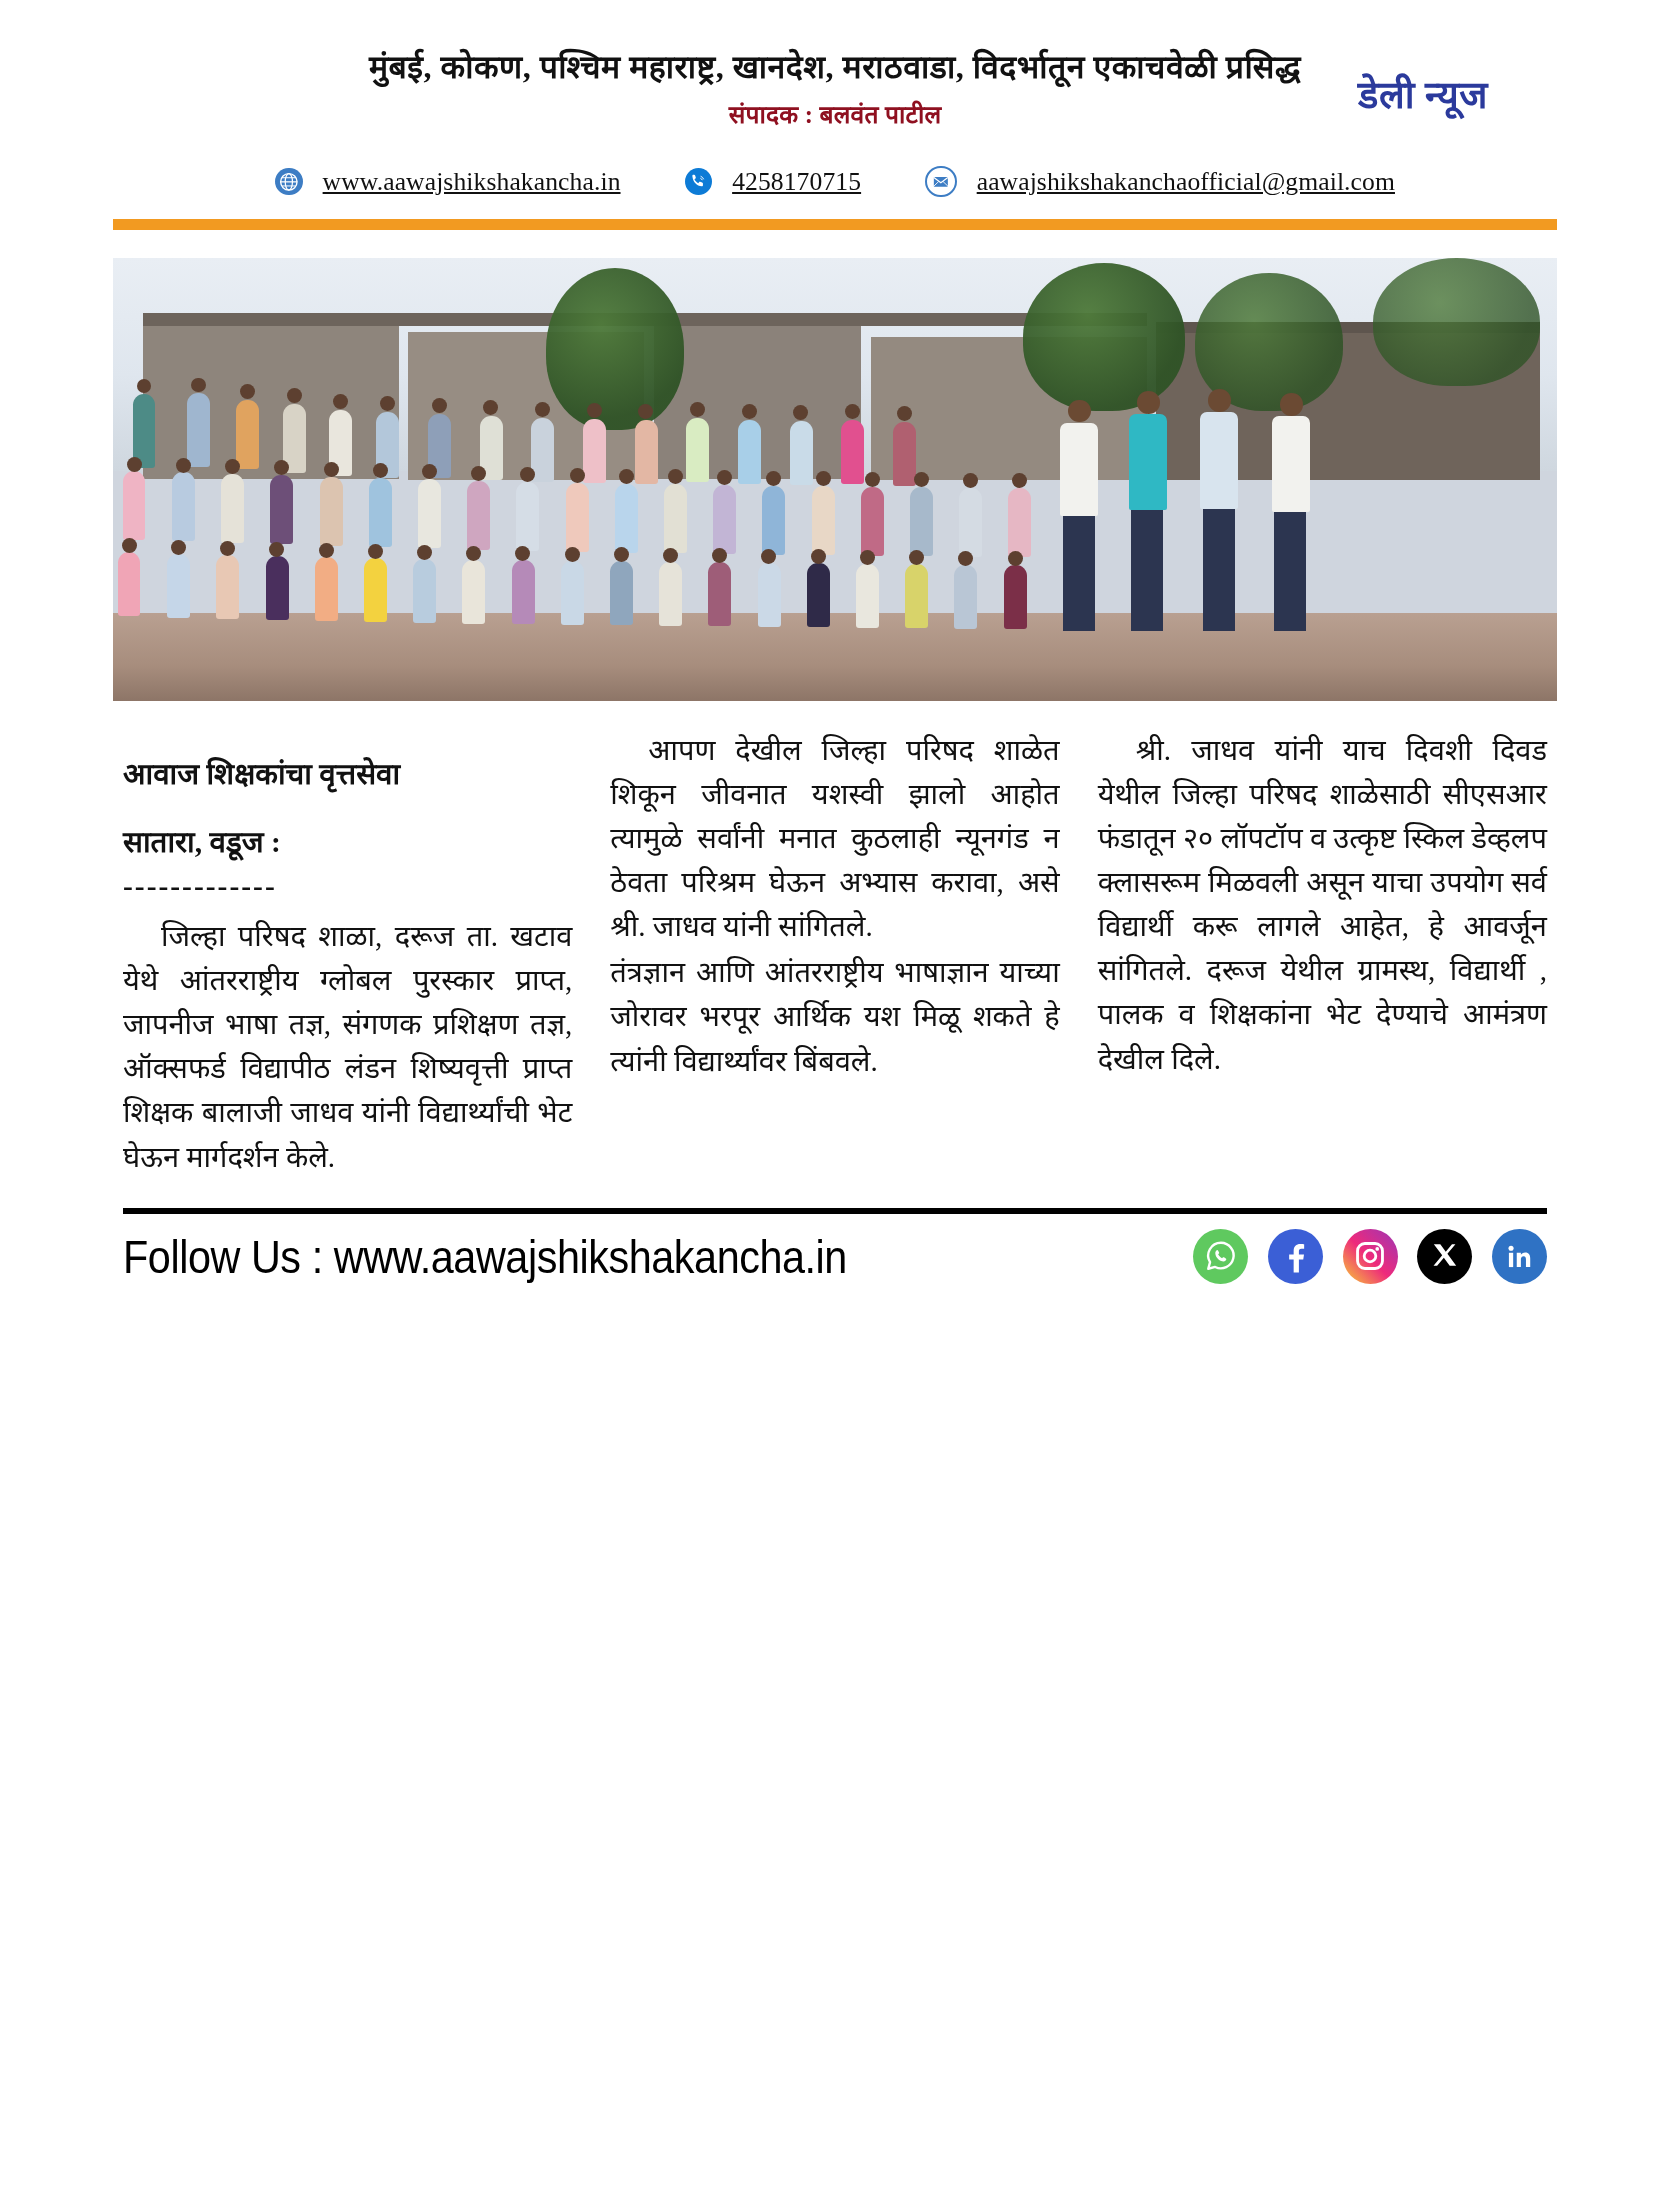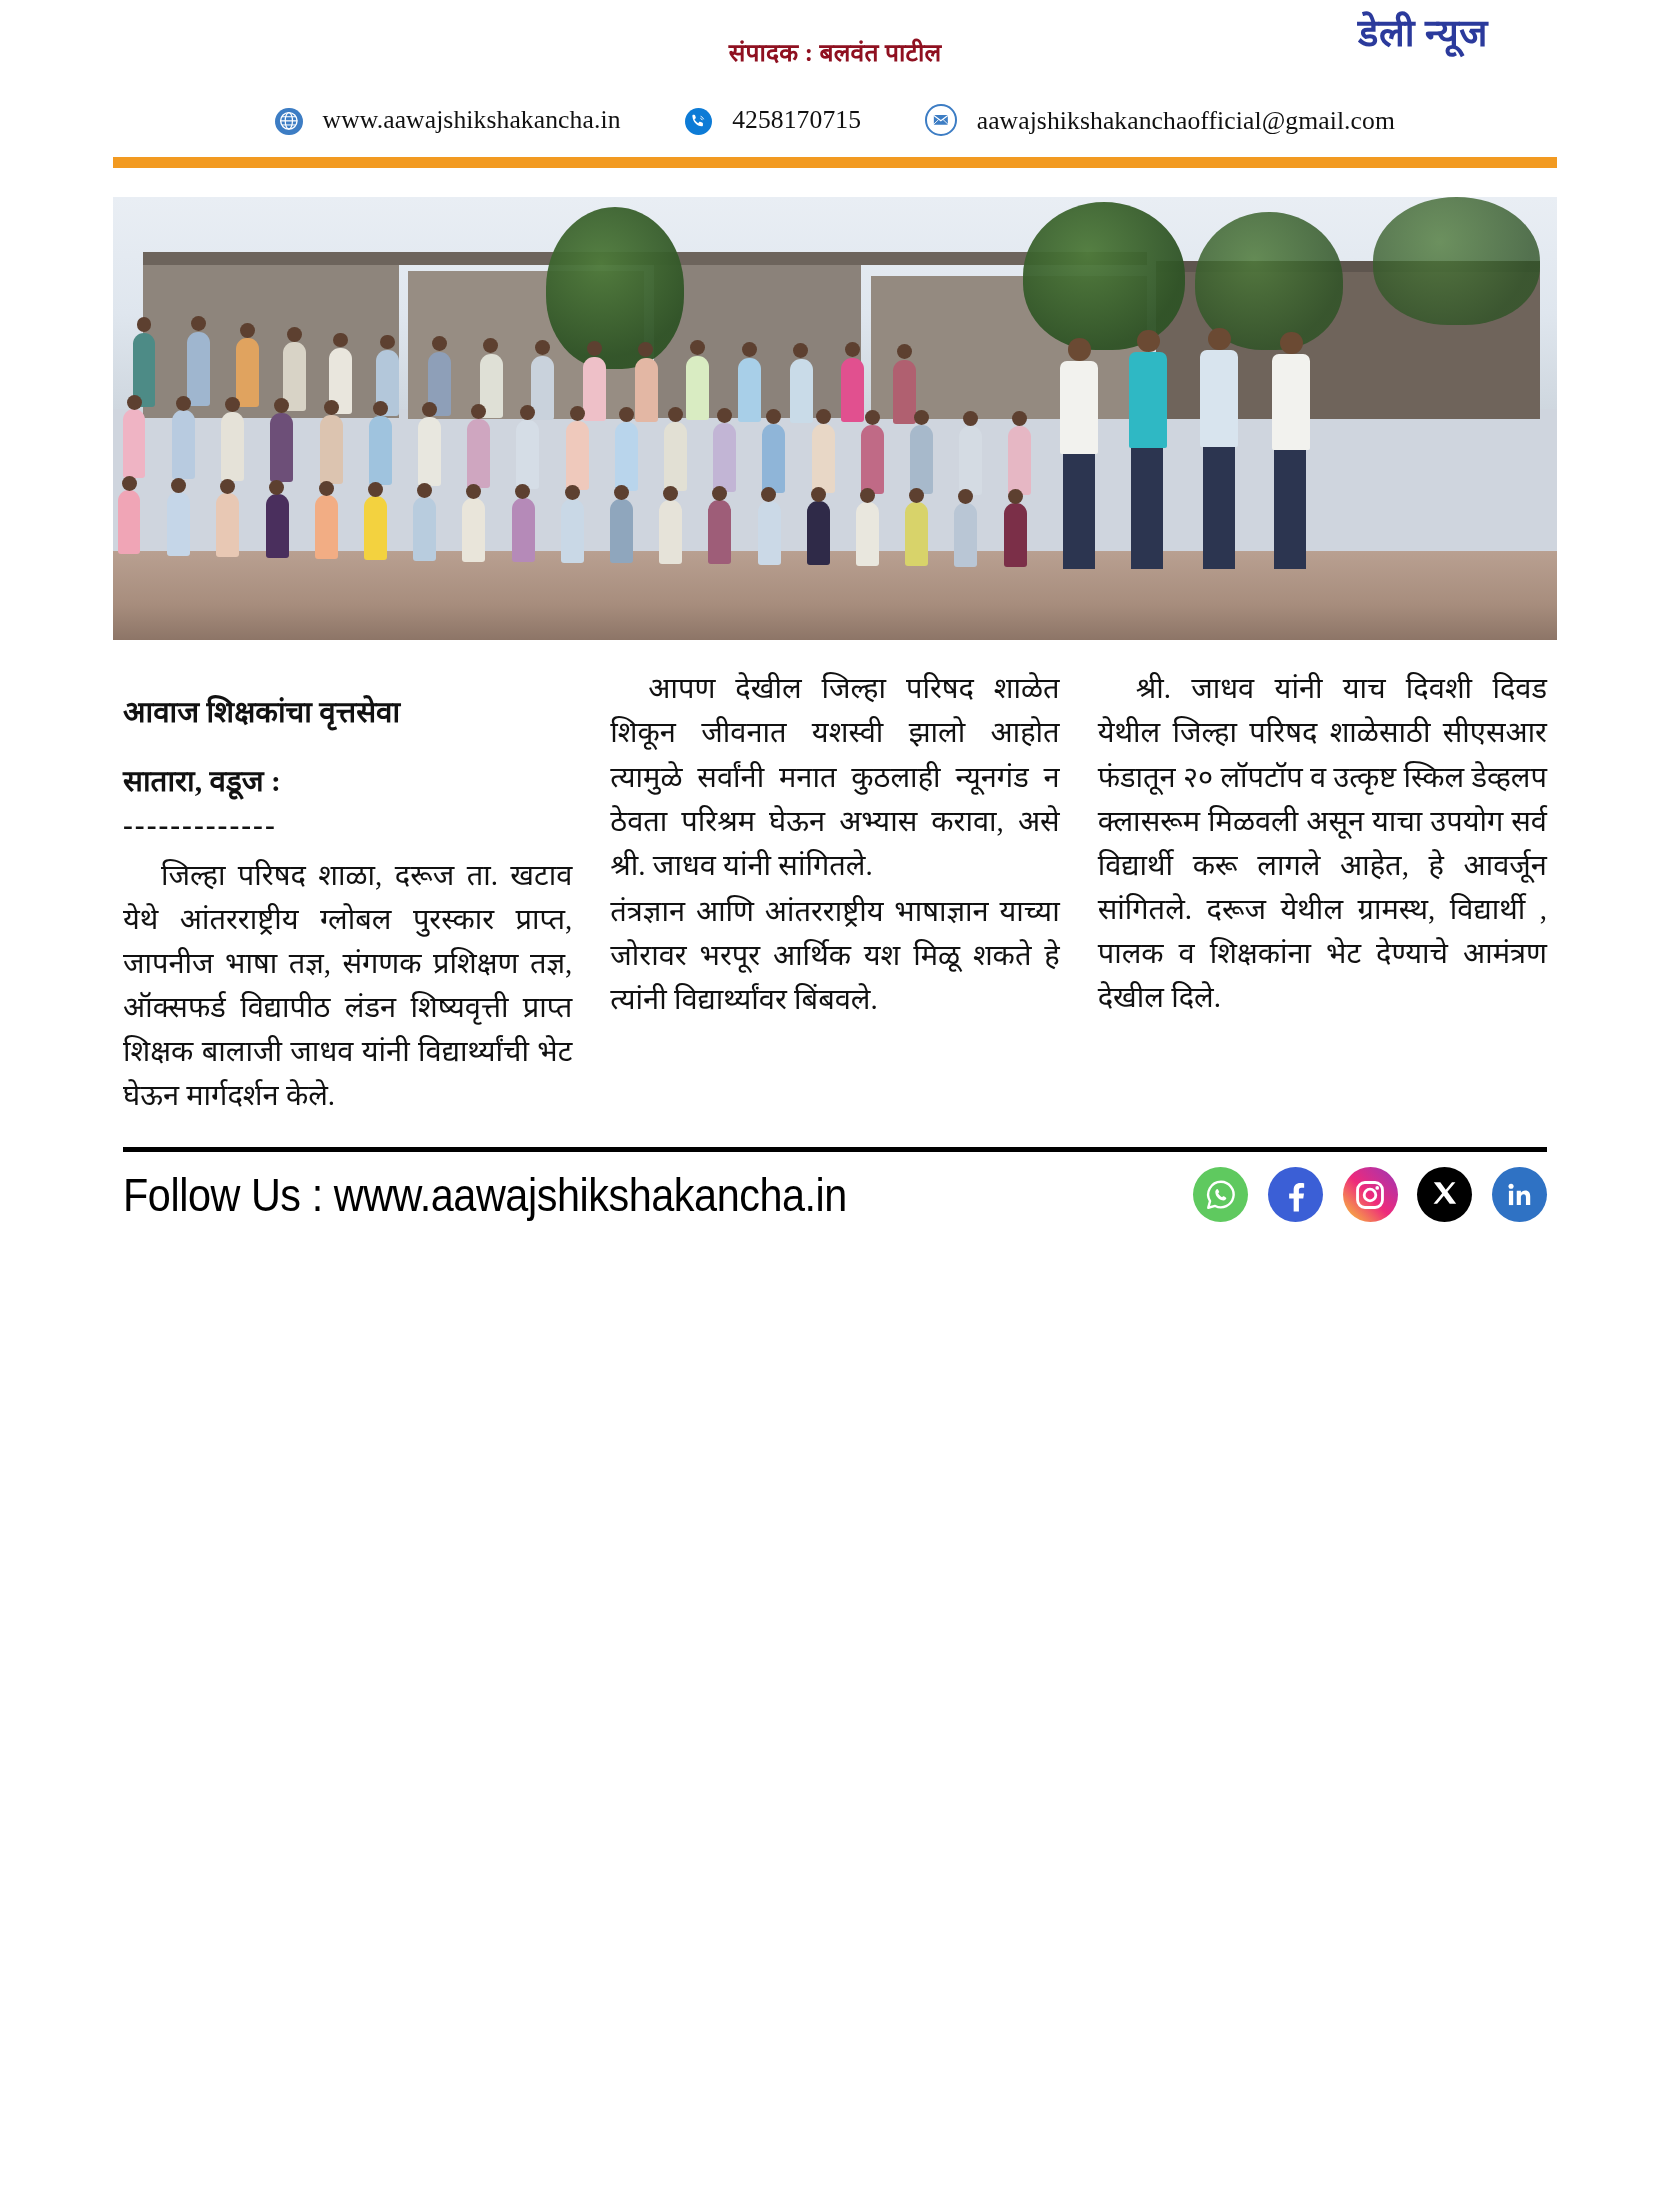--- a/index.html
+++ b/index.html
@@ -85,23 +85,24 @@
     justify-content: center;
     gap: 0;
     margin-top: 26.6px;
     padding: 0 29.5px;
     font-family: "Liberation Serif", serif;
     font-size: 25.6px;
     color: #111;
   }
   .contact-item {
     display: flex;
-    align-items: flex-end;
+    align-items: center;
     gap: 20px;
     white-space: nowrap;
+    text-decoration: underline;
   }
   .contact-item + .contact-item { margin-left: 64px; }
   .contact-item .ctext { letter-spacing: 0.1px; }
 
   .icon-circle {
     width: 27.6px;
     height: 27.6px;
     border-radius: 50%;
     display: inline-flex;
     align-items: center;
@@ -268,20 +269,21 @@
   .s-x  { background: #000000; }
   .s-li { background: #2f72c4; }
 </style>
 </head>
 <body>
 
 <div class="page">
 
   <div class="masthead">
 
+    <div class="tagline">मुंबई, कोकण, पश्चिम महाराष्ट्र, खानदेश, मराठवाडा, विदर्भातून एकाचवेळी प्रसिद्ध</div>
 
 
     <div class="subline-row">
       <div class="editor">संपादक : बलवंत पाटील</div>
       <div class="daily-news">डेली न्यूज</div>
     </div>
 
     <div class="contact-bar">
 
       <div class="contact-item">

